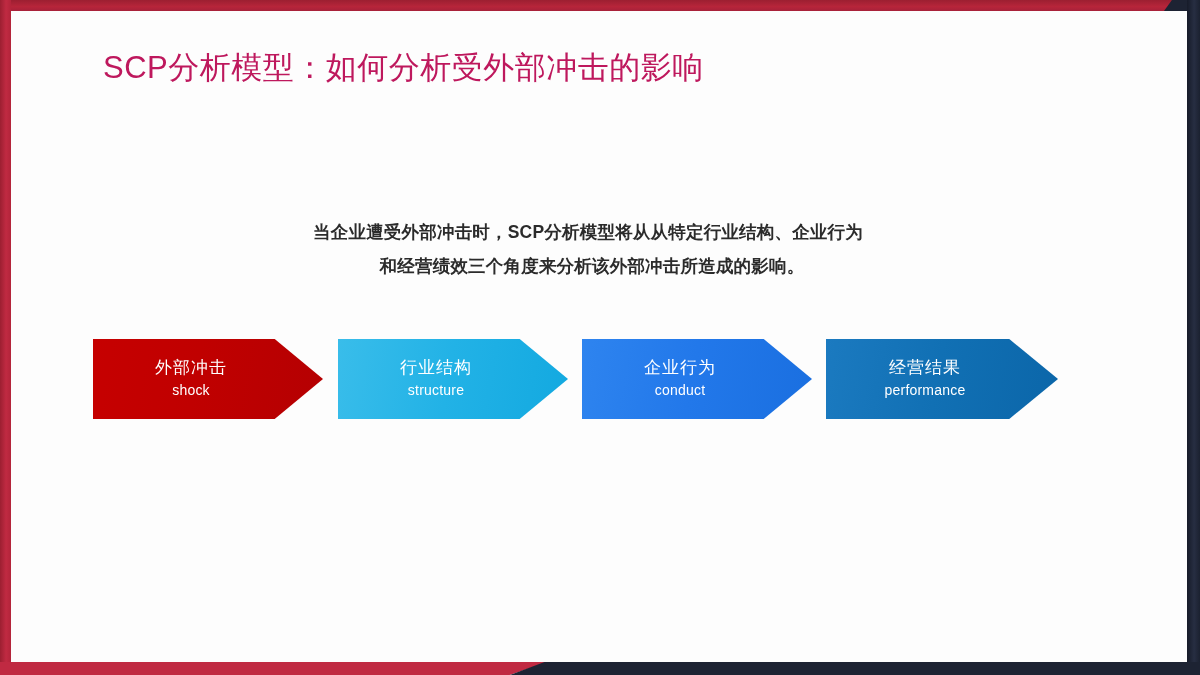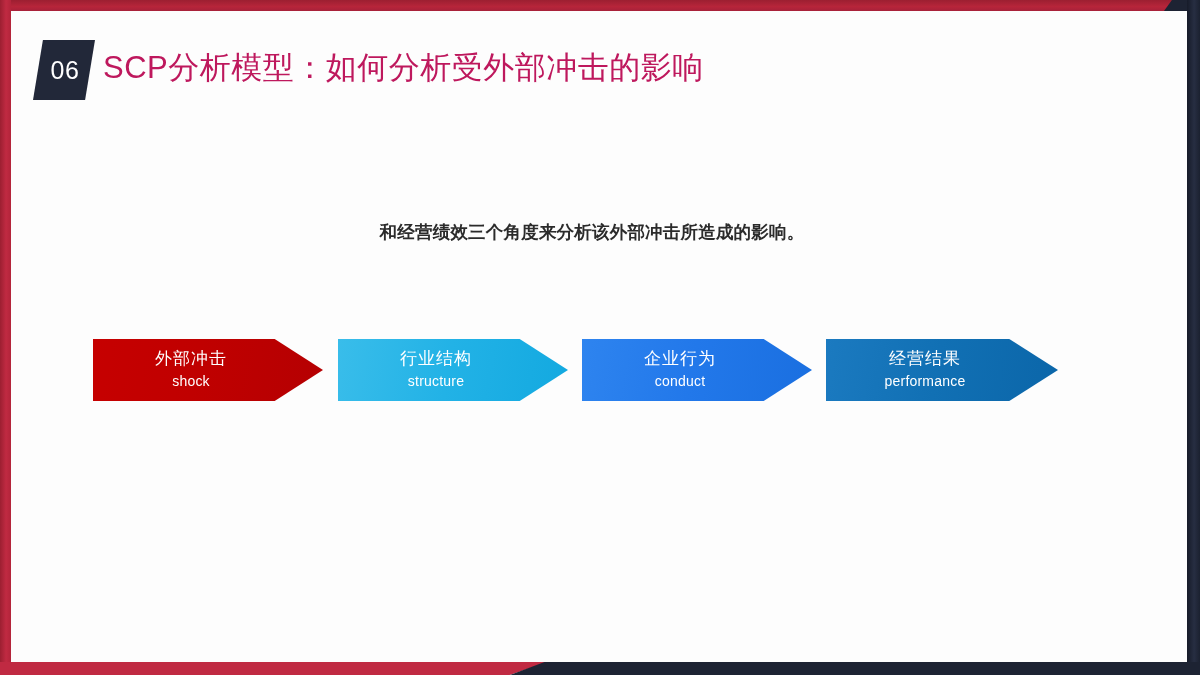--- a/index.html
+++ b/index.html
@@ -120,21 +120,21 @@
   .flow {
     position: absolute;
     left: 93px;
     top: 339px;
     width: 975px;
     height: 85px;
   }
   .chev {
     position: absolute;
     top: 0;
-    height: 62px;
+    height: 80px;
     clip-path: polygon(0 0, 79% 0, 100% 50%, 79% 100%, 0 100%);
     display: flex;
     flex-direction: column;
     align-items: center;
     justify-content: center;
     color: #ffffff;
     box-sizing: border-box;
     padding-right: 34px;
   }
   .chev .cn {
@@ -162,27 +162,25 @@
   <div class="canvas"></div>
 
   <div class="frame-top"></div>
   <div class="frame-top-navy"></div>
   <div class="frame-left"></div>
   <div class="frame-right"></div>
   <div class="frame-bottom-red"></div>
   <div class="frame-bottom-navy"></div>
 
   <div class="header">
-    <div class="badge">
-      <span class="badge-num">06</span>
-    </div>
     <div class="slide-title">SCP分析模型：如何分析受外部冲击的影响</div>
   </div>
 
   <div class="lead">
+    <span class="l1">当企业遭受外部冲击时，SCP分析模型将从从特定行业结构、企业行为</span>
     <span class="l2">和经营绩效三个角度来分析该外部冲击所造成的影响。</span>
   </div>
 
   <div class="flow">
 
     <div class="chev chev-0">
       <span class="cn">外部冲击</span>
       <span class="en">shock</span>
     </div>
 

